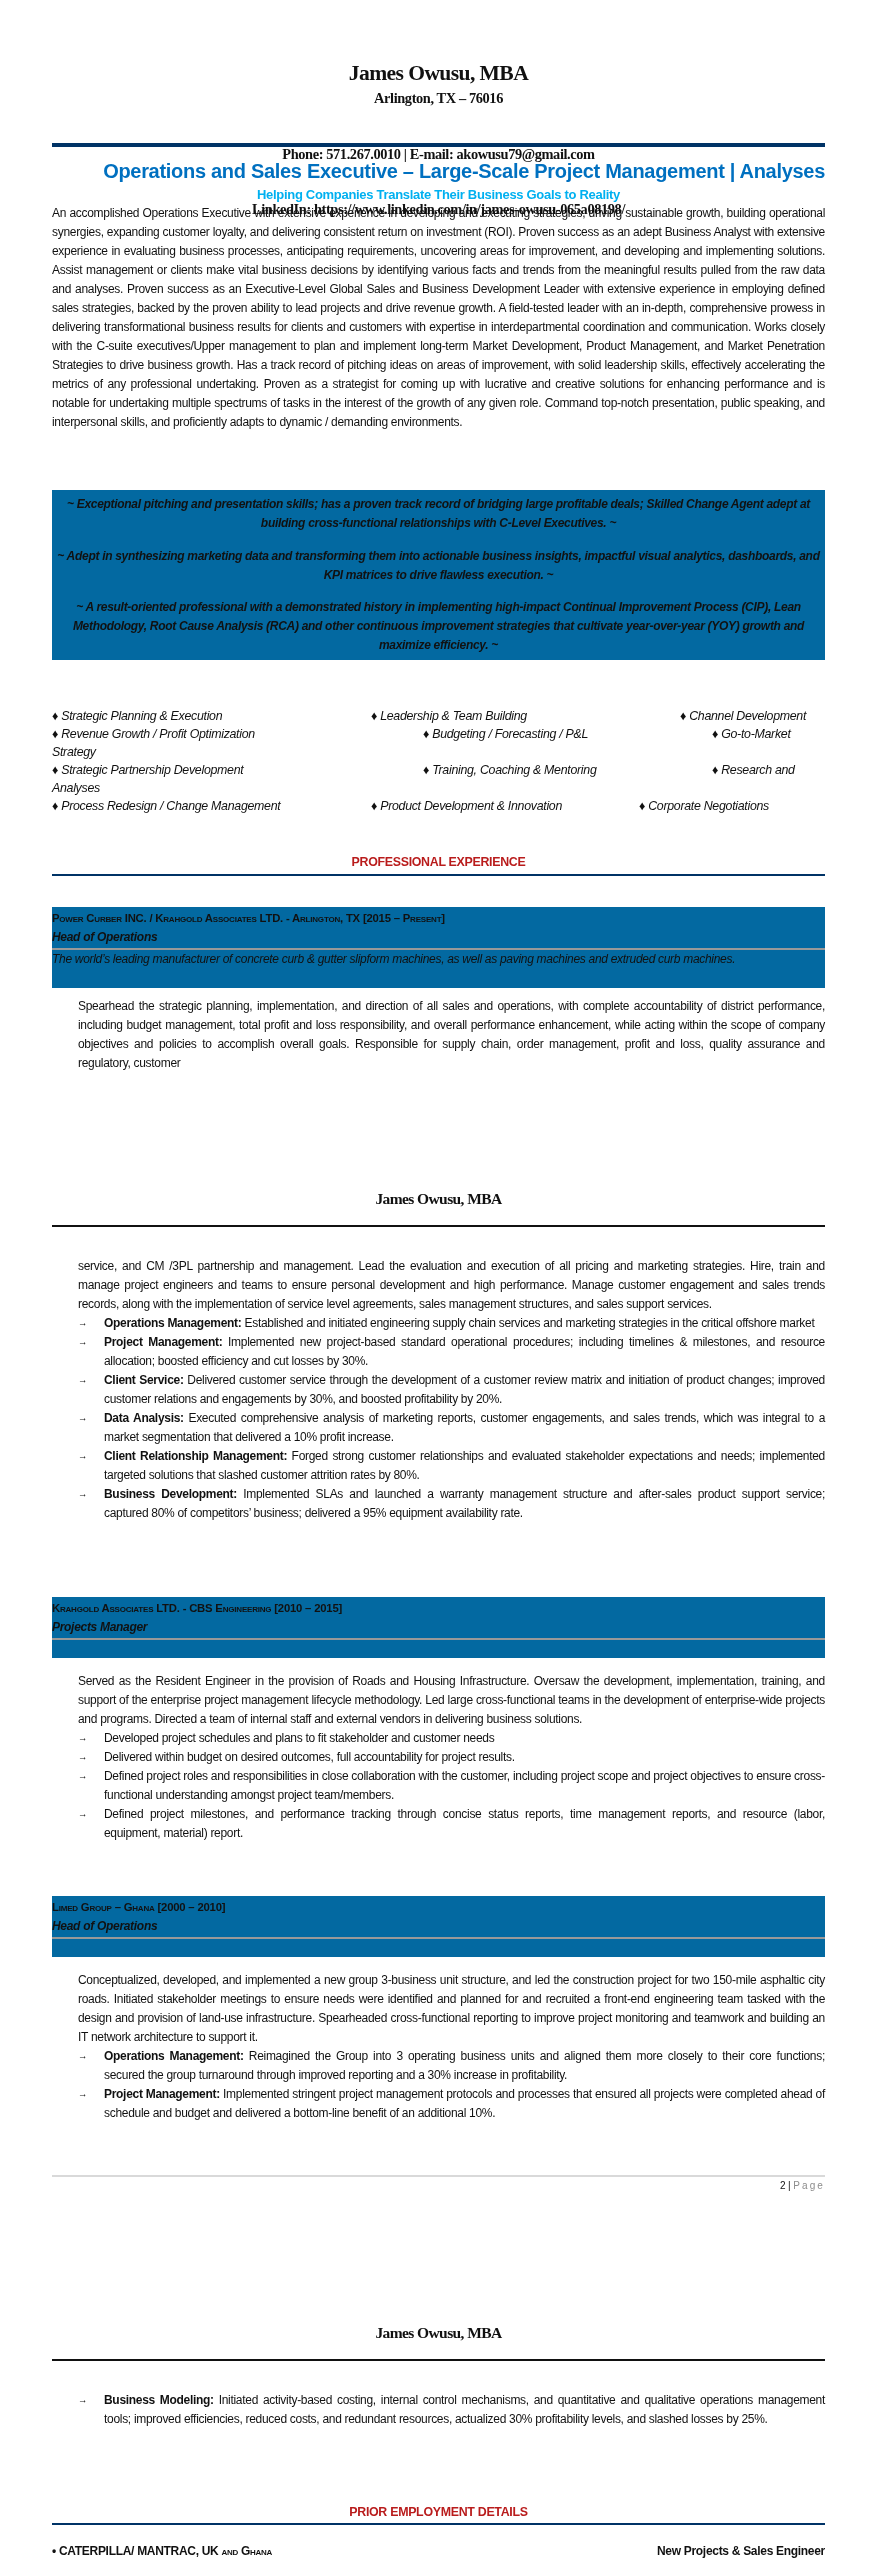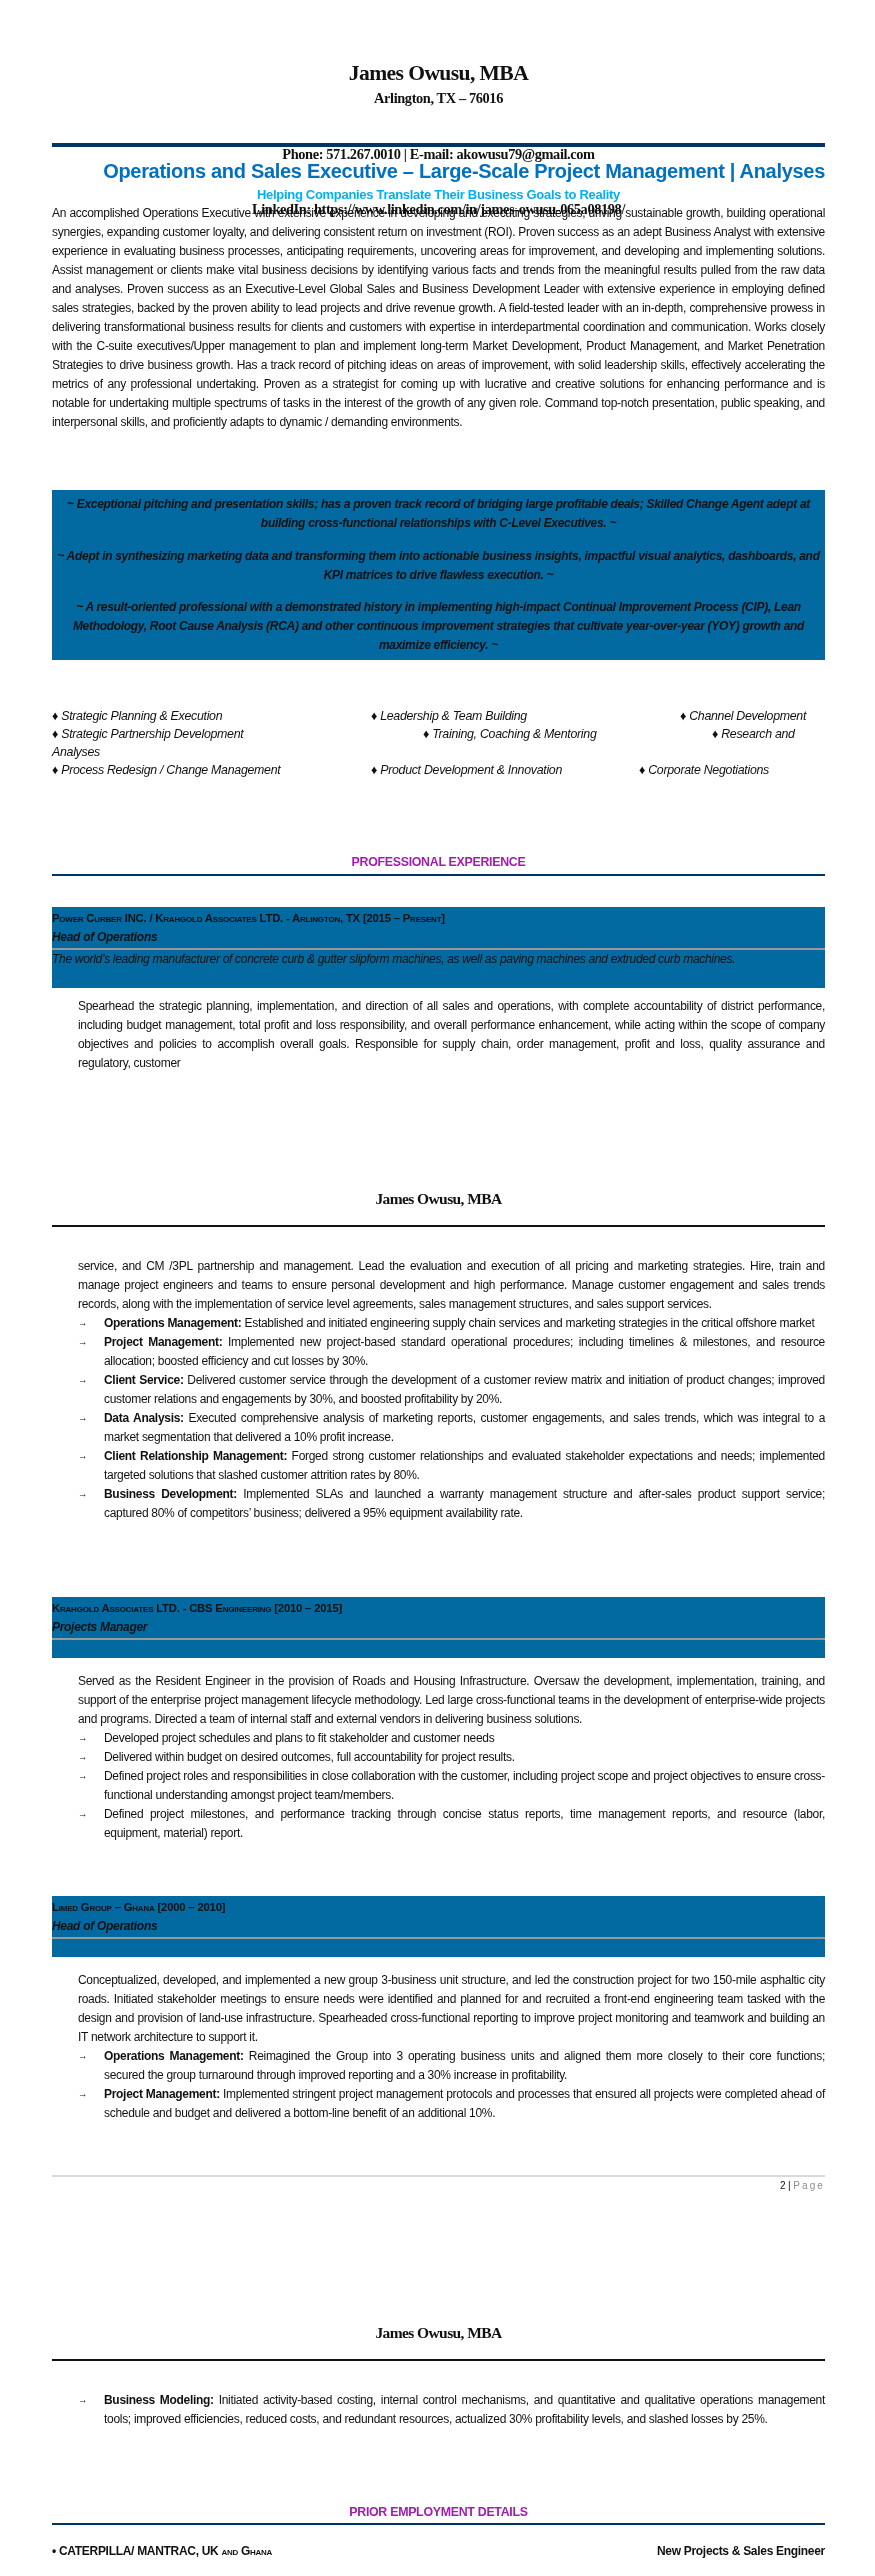--- a/index.html
+++ b/index.html
@@ -7,21 +7,21 @@
   body { font-family: "Liberation Sans", sans-serif; color: #111; position: relative; height: 3400px; overflow: hidden; }
   .content { position: absolute; left: 52px; width: 773px; }
   .hdr-name { text-align: center; font-family: "Liberation Serif", serif; font-weight: bold; font-size: 21.6px; letter-spacing: -0.6px; }
   .hdr-line { text-align: center; font-family: "Liberation Serif", serif; font-weight: bold; font-size: 14.4px; letter-spacing: -0.4px; line-height: 18.5px; margin-top: 37px; }
   .rule-navy { height: 3.6px; background: #003366; }
   .rule-thin { height: 1.5px; background: #111; }
   .rule-foot { height: 1.5px; background: #d9d9d9; }
 
   .title-blue { text-align: right; color: #0070C0; font-weight: bold; font-size: 20px; letter-spacing: -0.3px; }
   .subtitle-blue { text-align: center; color: #00B0F0; font-weight: bold; font-size: 13px; letter-spacing: -0.3px; }
-  .section-title { text-align: center; color: #a21caf; font-weight: bold; font-size: 12.4px; letter-spacing: -0.3px; }
+  .section-title { text-align: center; color: #b91c1c; font-weight: bold; font-size: 12.4px; letter-spacing: -0.3px; }
 
   .para { font-size: 12px; line-height: 19px; text-align: justify; letter-spacing: -0.3px; }
   .shade { background: #0369a1; }
   .highlight-box { padding: 5.2px 2.1px; }
   .highlight-item { text-align: center; font-weight: bold; font-style: italic; font-size: 12px; line-height: 19px; letter-spacing: -0.3px; margin-bottom: 13.4px; }
   .highlight-item:last-child { margin-bottom: 0; }
 
   .skills { font-style: italic; font-size: 12.4px; line-height: 18px; letter-spacing: -0.3px; }
 
   .job-head { padding: 2.1px 0 0 0; }
@@ -67,20 +67,21 @@
 </div>
 
 <div class="content shade highlight-box" style="top:490px;">
   <div class="highlight-item">~ Exceptional pitching and presentation skills; has a proven track record of bridging large profitable deals; Skilled Change Agent adept at building cross-functional relationships with C-Level Executives. ~</div>
   <div class="highlight-item">~ Adept in synthesizing marketing data and transforming them into actionable business insights, impactful visual analytics, dashboards, and KPI matrices to drive flawless execution. ~</div>
   <div class="highlight-item">~ A result-oriented professional with a demonstrated history in implementing high-impact Continual Improvement Process (CIP), Lean Methodology, Root Cause Analysis (RCA) and other continuous improvement strategies that cultivate year-over-year (YOY) growth and maximize efficiency. ~</div>
 </div>
 
 <div class="content skills" style="top:707px;">
     <div><span style="display: inline-block; width: 319px;">♦ Strategic Planning &amp; Execution</span><span style="display: inline-block; width: 309px;">♦ Leadership &amp; Team Building</span><span>♦ Channel Development</span></div>
+    <div><span style="display: inline-block; width: 371px;">♦ Revenue Growth / Profit Optimization</span><span style="display: inline-block; width: 289px;">♦ Budgeting / Forecasting / P&amp;L</span><span>♦ Go-to-Market Strategy</span></div>
     <div><span style="display: inline-block; width: 371px;">♦ Strategic Partnership Development</span><span style="display: inline-block; width: 289px;">♦ Training, Coaching &amp; Mentoring</span><span>♦ Research and Analyses</span></div>
     <div><span style="display: inline-block; width: 319px;">♦ Process Redesign / Change Management</span><span style="display: inline-block; width: 268px;">♦ Product Development &amp; Innovation</span><span>♦ Corporate Negotiations</span></div>
   </div>
 
 <div class="content" style="top:855px;">
   <div class="section-title">PROFESSIONAL EXPERIENCE</div>
   <div class="rule-navy" style="height:2.1px;margin-top:5.2px;"></div>
 </div>
 
 <div class="content shade" style="top:907px;">

